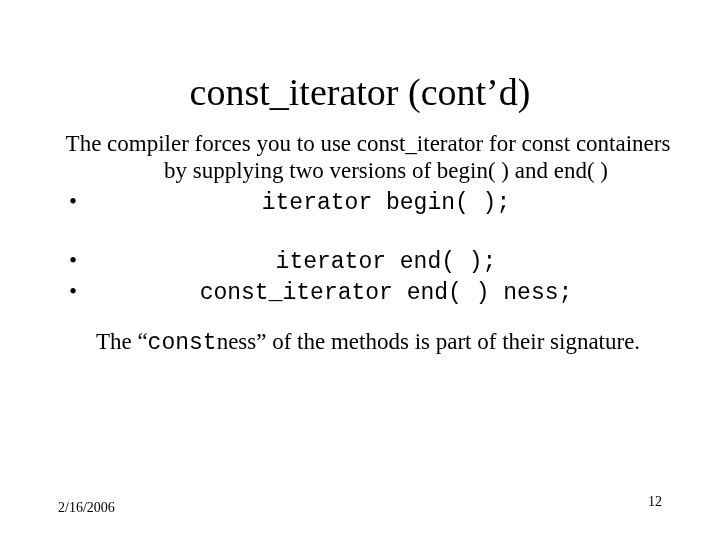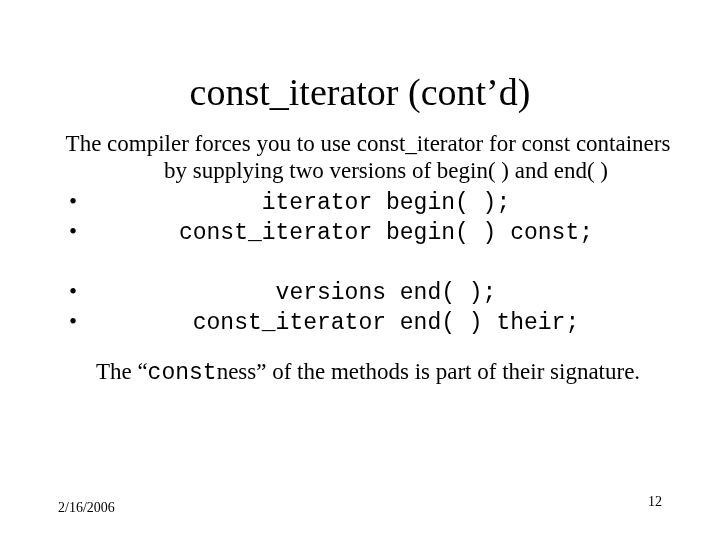--- a/index.html
+++ b/index.html
@@ -84,31 +84,28 @@
 
   <div class="title">const_iterator (cont’d)</div>
 
   <div class="body">
 
     <p class="para">The compiler forces you to use const_iterator for const containers by supplying two versions of begin( ) and end( )</p>
 
     <p class="bullet">
       <span class="mono">iterator begin( );</span>
     </p>
-    <p class="bullet">
-      <span class="mono">const_iterator begin( ) const;</span>
-    </p>
 
     <div class="gap"></div>
 
     <p class="bullet">
-      <span class="mono">versions end( );</span>
+      <span class="mono">iterator end( );</span>
     </p>
     <p class="bullet">
-      <span class="mono">const_iterator end( ) their;</span>
+      <span class="mono">const_iterator end( ) ness;</span>
     </p>
 
     <div class="gap-small"></div>
 
     <p class="para">
       <span>The “</span><span class="mono">const</span><span>ness” of the methods is part of their signature.</span>
     </p>
 
   </div>
 

